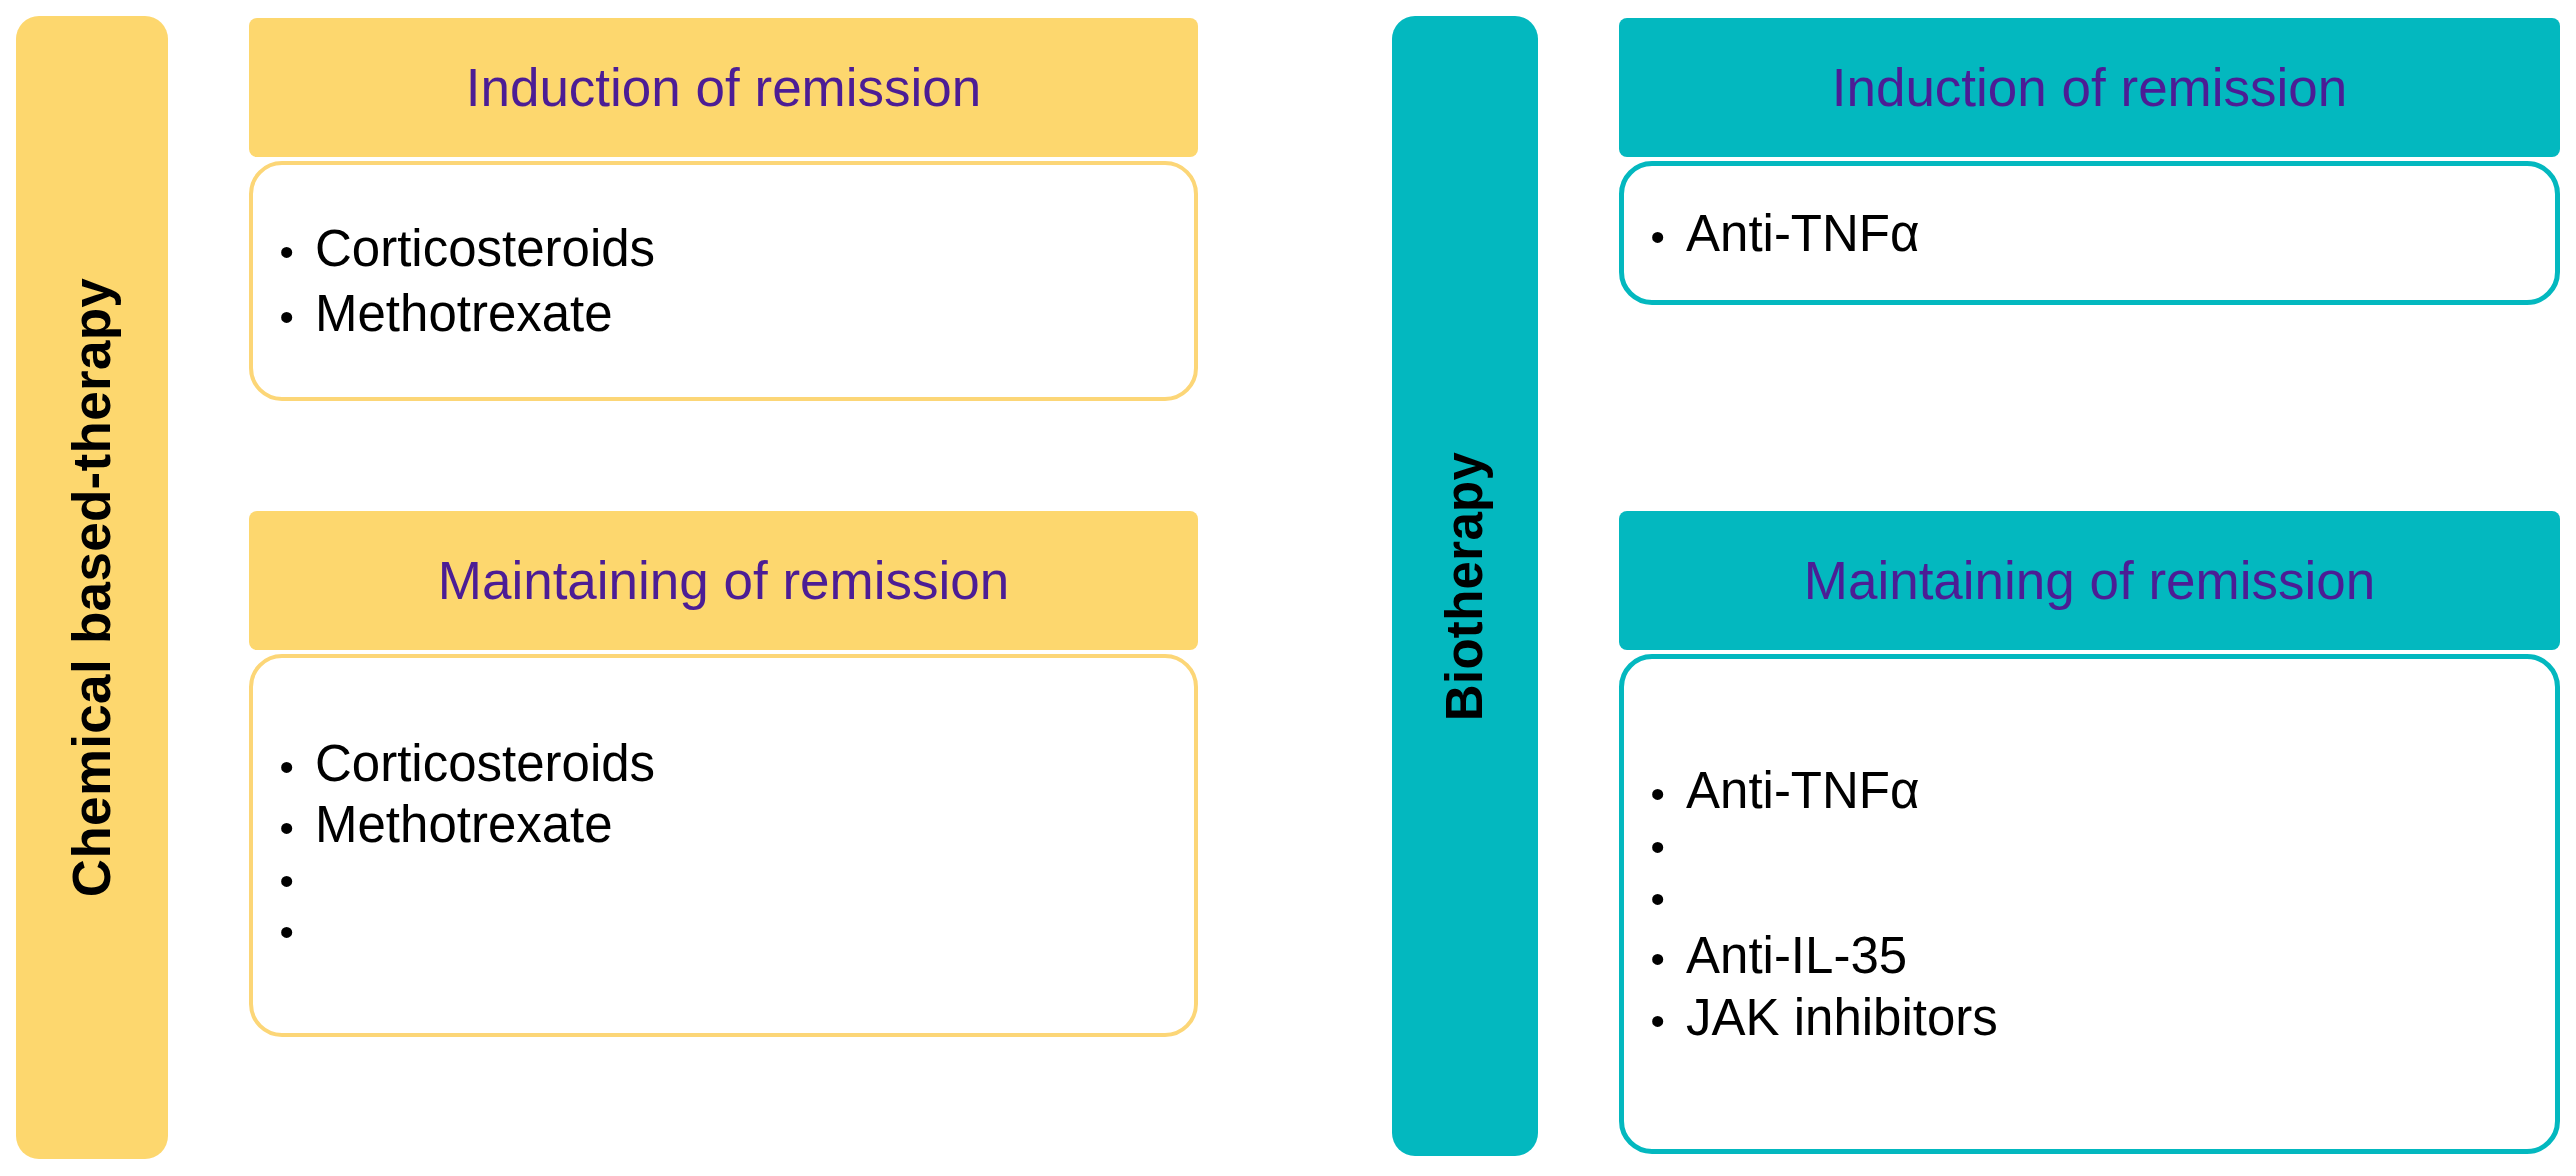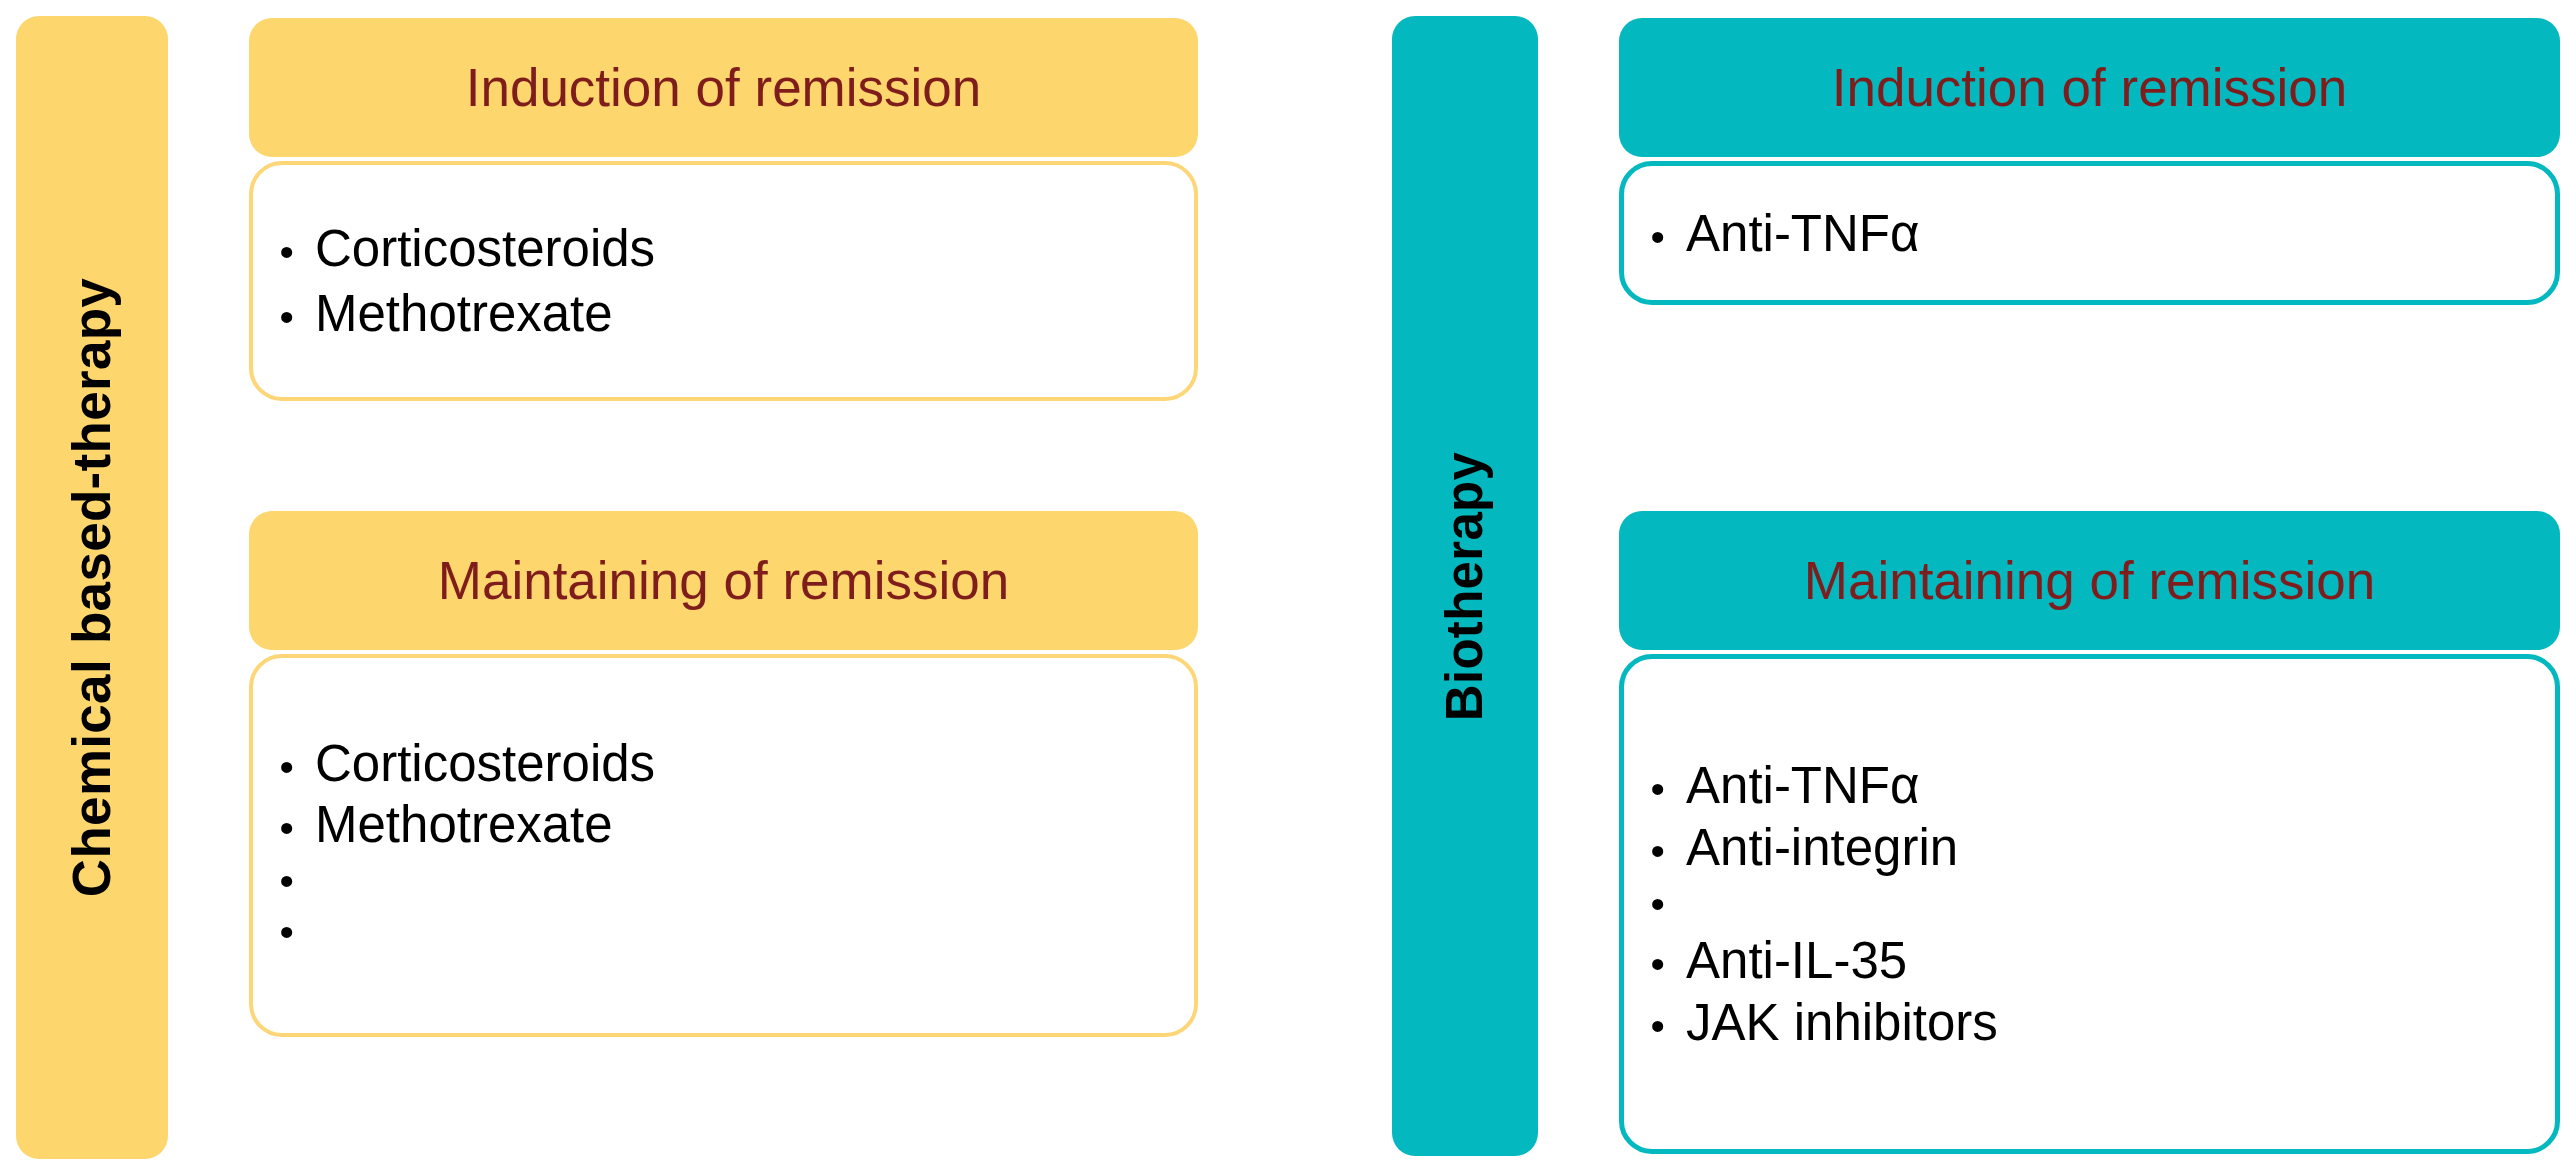--- a/index.html
+++ b/index.html
@@ -52,25 +52,25 @@
     top: 16px;
     width: 146px;
     height: 1140px;
     background: #03B8BF;
   }
   #bar-biotherapy .side-bar-label { font-size: 51px; }
 
   
   .header-box {
     position: absolute;
-    border-radius: 23px;
+    border-radius: 8px;
     display: flex;
     align-items: center;
     justify-content: center;
-    color: #7f1d1d;
+    color: #4c1d95;
     font-size: 53px;
     line-height: 1;
   }
   .header-box.yellow { background: #FDD76E; }
   .header-box.teal   { background: #03B8BF; }
 
   
   .list-box {
     position: absolute;
     background: #ffffff;
@@ -193,21 +193,20 @@
   </div>
 
   <div class="list-box teal" id="box-bio-maintain">
     <ul class="list-items">
       <li class="list-item">
         <span class="bullet">•</span>
         <span class="item-label">Anti-TNFα</span>
       </li>
       <li class="list-item">
         <span class="bullet">•</span>
-        <span class="item-label">Anti-integrin</span>
       </li>
       <li class="list-item">
         <span class="bullet">•</span>
       </li>
       <li class="list-item">
         <span class="bullet">•</span>
         <span class="item-label">Anti-IL-35</span>
       </li>
       <li class="list-item">
         <span class="bullet">•</span>

